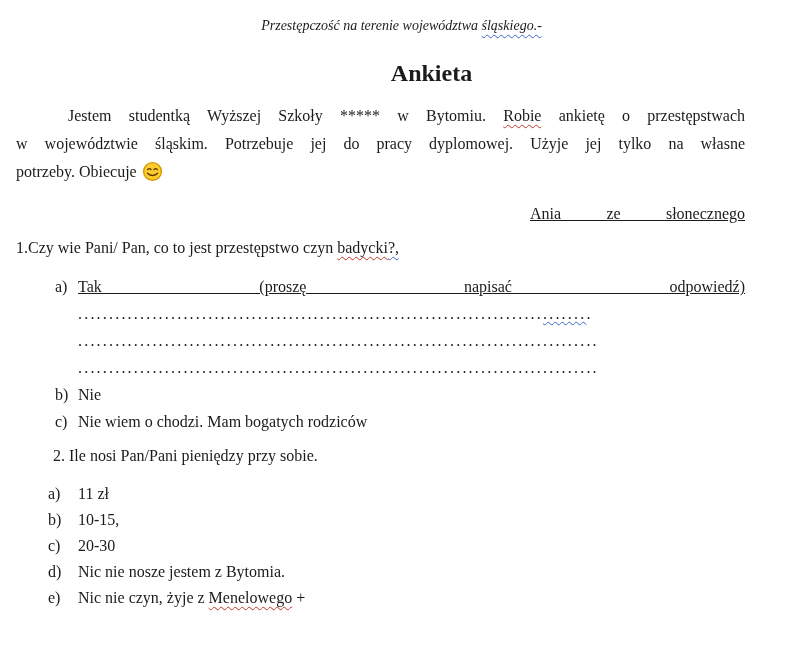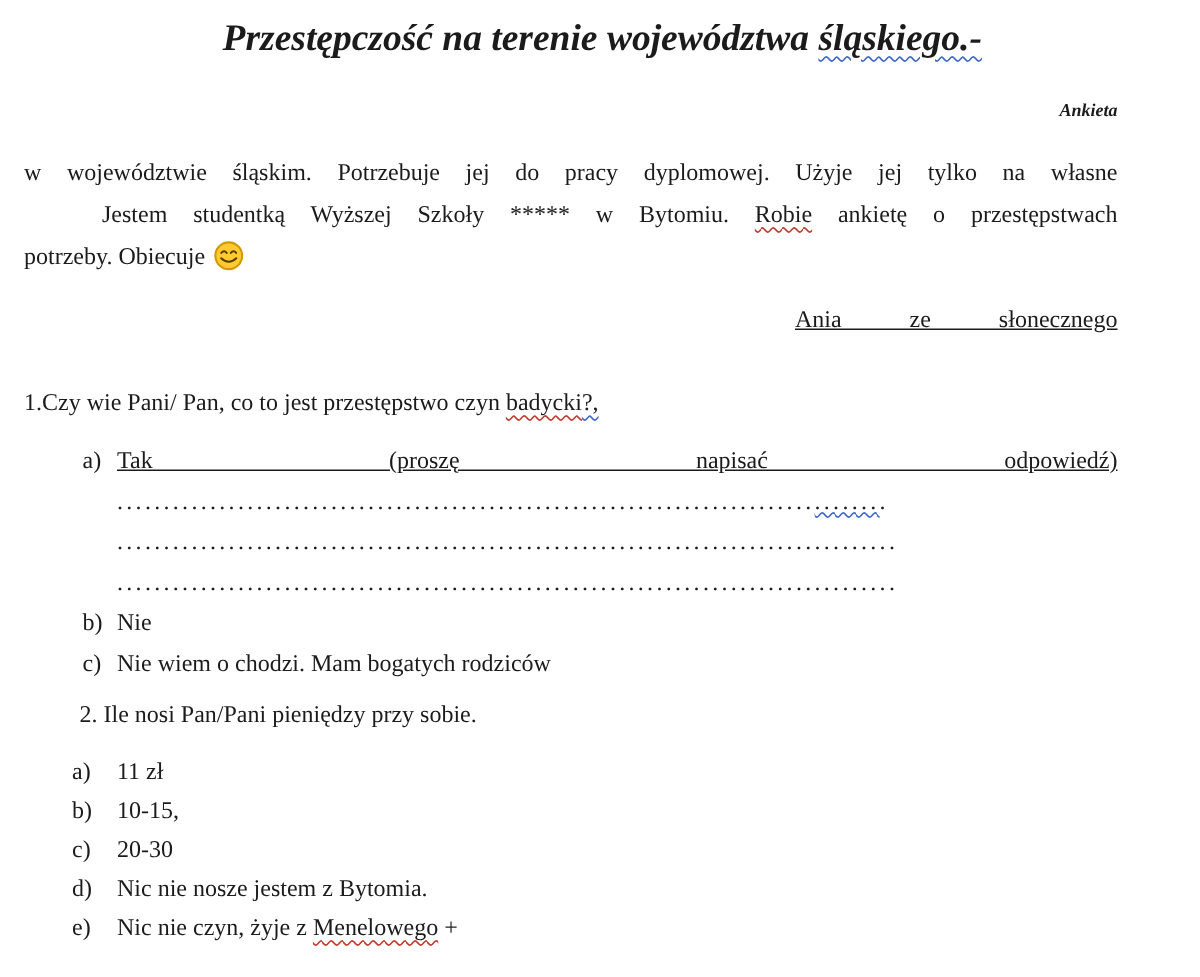--- a/index.html
+++ b/index.html
@@ -9,40 +9,40 @@
     font-family: "Liberation Serif", "DejaVu Serif", serif;
     font-size: 16px;
     color: #1b1b1b;
     overflow: hidden;
   }
   .page { padding: 0 55px 0 16px; }
 
   .title {
     margin: 14px 0 0 0; padding-left: 42px;
     text-align: center;
-    font-size: 25px; font-weight: bold; font-style: italic;
+    font-size: 14px; font-weight: normal; font-style: italic;
     line-height: 24px;
   }
   .subtitle {
     margin: 24px 0 0 0; padding-left: 102px;
-    text-align: right;
-    font-size: 12px; font-weight: bold; font-style: italic;
+    text-align: center;
+    font-size: 24px; font-weight: bold; 
     line-height: 22px;
   }
 
   .intro { margin-top: 18px; }
   .jline { text-align: justify; text-align-last: justify; line-height: 28px; }
   .line  { line-height: 28px; }
   .indent1 { margin-left: 52px; }
 
   .sig { margin-top: 14px; text-decoration: underline; }
   .sig-l1 { margin-left: 514px; text-align: justify; text-align-last: justify; line-height: 28px; }
   .sig-l2 { line-height: 28px; }
 
-  .q { margin-top: 28px; line-height: 26px; }
+  .q { margin-top: 7px; line-height: 26px; }
   .q2 { margin-top: 8px; margin-left: 37px; }
 
   .list { margin-top: 12px; }
   .li { display: flex; line-height: 27px; }
   .li .marker { flex: none; margin-left: 39px; width: 23px; }
   .li .content { flex: 1; }
   .li .content.just { text-align: justify; text-align-last: justify; text-decoration: underline; }
 
   .li2 { display: flex; line-height: 26px; }
   .li2 .marker { flex: none; margin-left: 32px; width: 30px; }
@@ -73,22 +73,22 @@
 </head>
 <body>
 
 <div class="page">
 
   <h1 class="title"><span>Przestępczość na terenie województwa </span><span class="blue-wavy">śląskiego.-</span></h1>
 
   <h2 class="subtitle">Ankieta</h2>
 
   <div class="intro">
+    <div class="jline indent1"><span>Jestem studentką Wyższej Szkoły ***** w Bytomiu. </span><span class="red-wavy">Robie</span><span> ankietę o przestępstwach</span></div>
     <div class="jline">w województwie śląskim. Potrzebuje jej do pracy dyplomowej. Użyje jej tylko na własne</div>
-    <div class="jline indent1"><span>Jestem studentką Wyższej Szkoły ***** w Bytomiu. </span><span class="red-wavy">Robie</span><span> ankietę o przestępstwach</span></div>
     <div class="line"><span>potrzeby. Obiecuje</span><svg class="emoji" width="21" height="21" viewBox="0 0 20 20" aria-hidden="true">
         <circle cx="10" cy="10" r="8.5" fill="#FFCB2E" stroke="#D29A00" stroke-width="1.3"></circle>
         <path d="M5.3 8.2 Q7 6.2 8.7 8.2" stroke="#5C3C00" stroke-width="1.3" fill="none" stroke-linecap="round"></path>
         <path d="M11.3 8.2 Q13 6.2 14.7 8.2" stroke="#5C3C00" stroke-width="1.3" fill="none" stroke-linecap="round"></path>
         <path d="M5.2 11.6 Q10 16 14.8 11.6" stroke="#5C3C00" stroke-width="1.3" fill="none" stroke-linecap="round"></path>
       </svg></div>
   </div>
 
   <div class="sig">
     <div class="sig-l1">Ania ze słonecznego</div>

